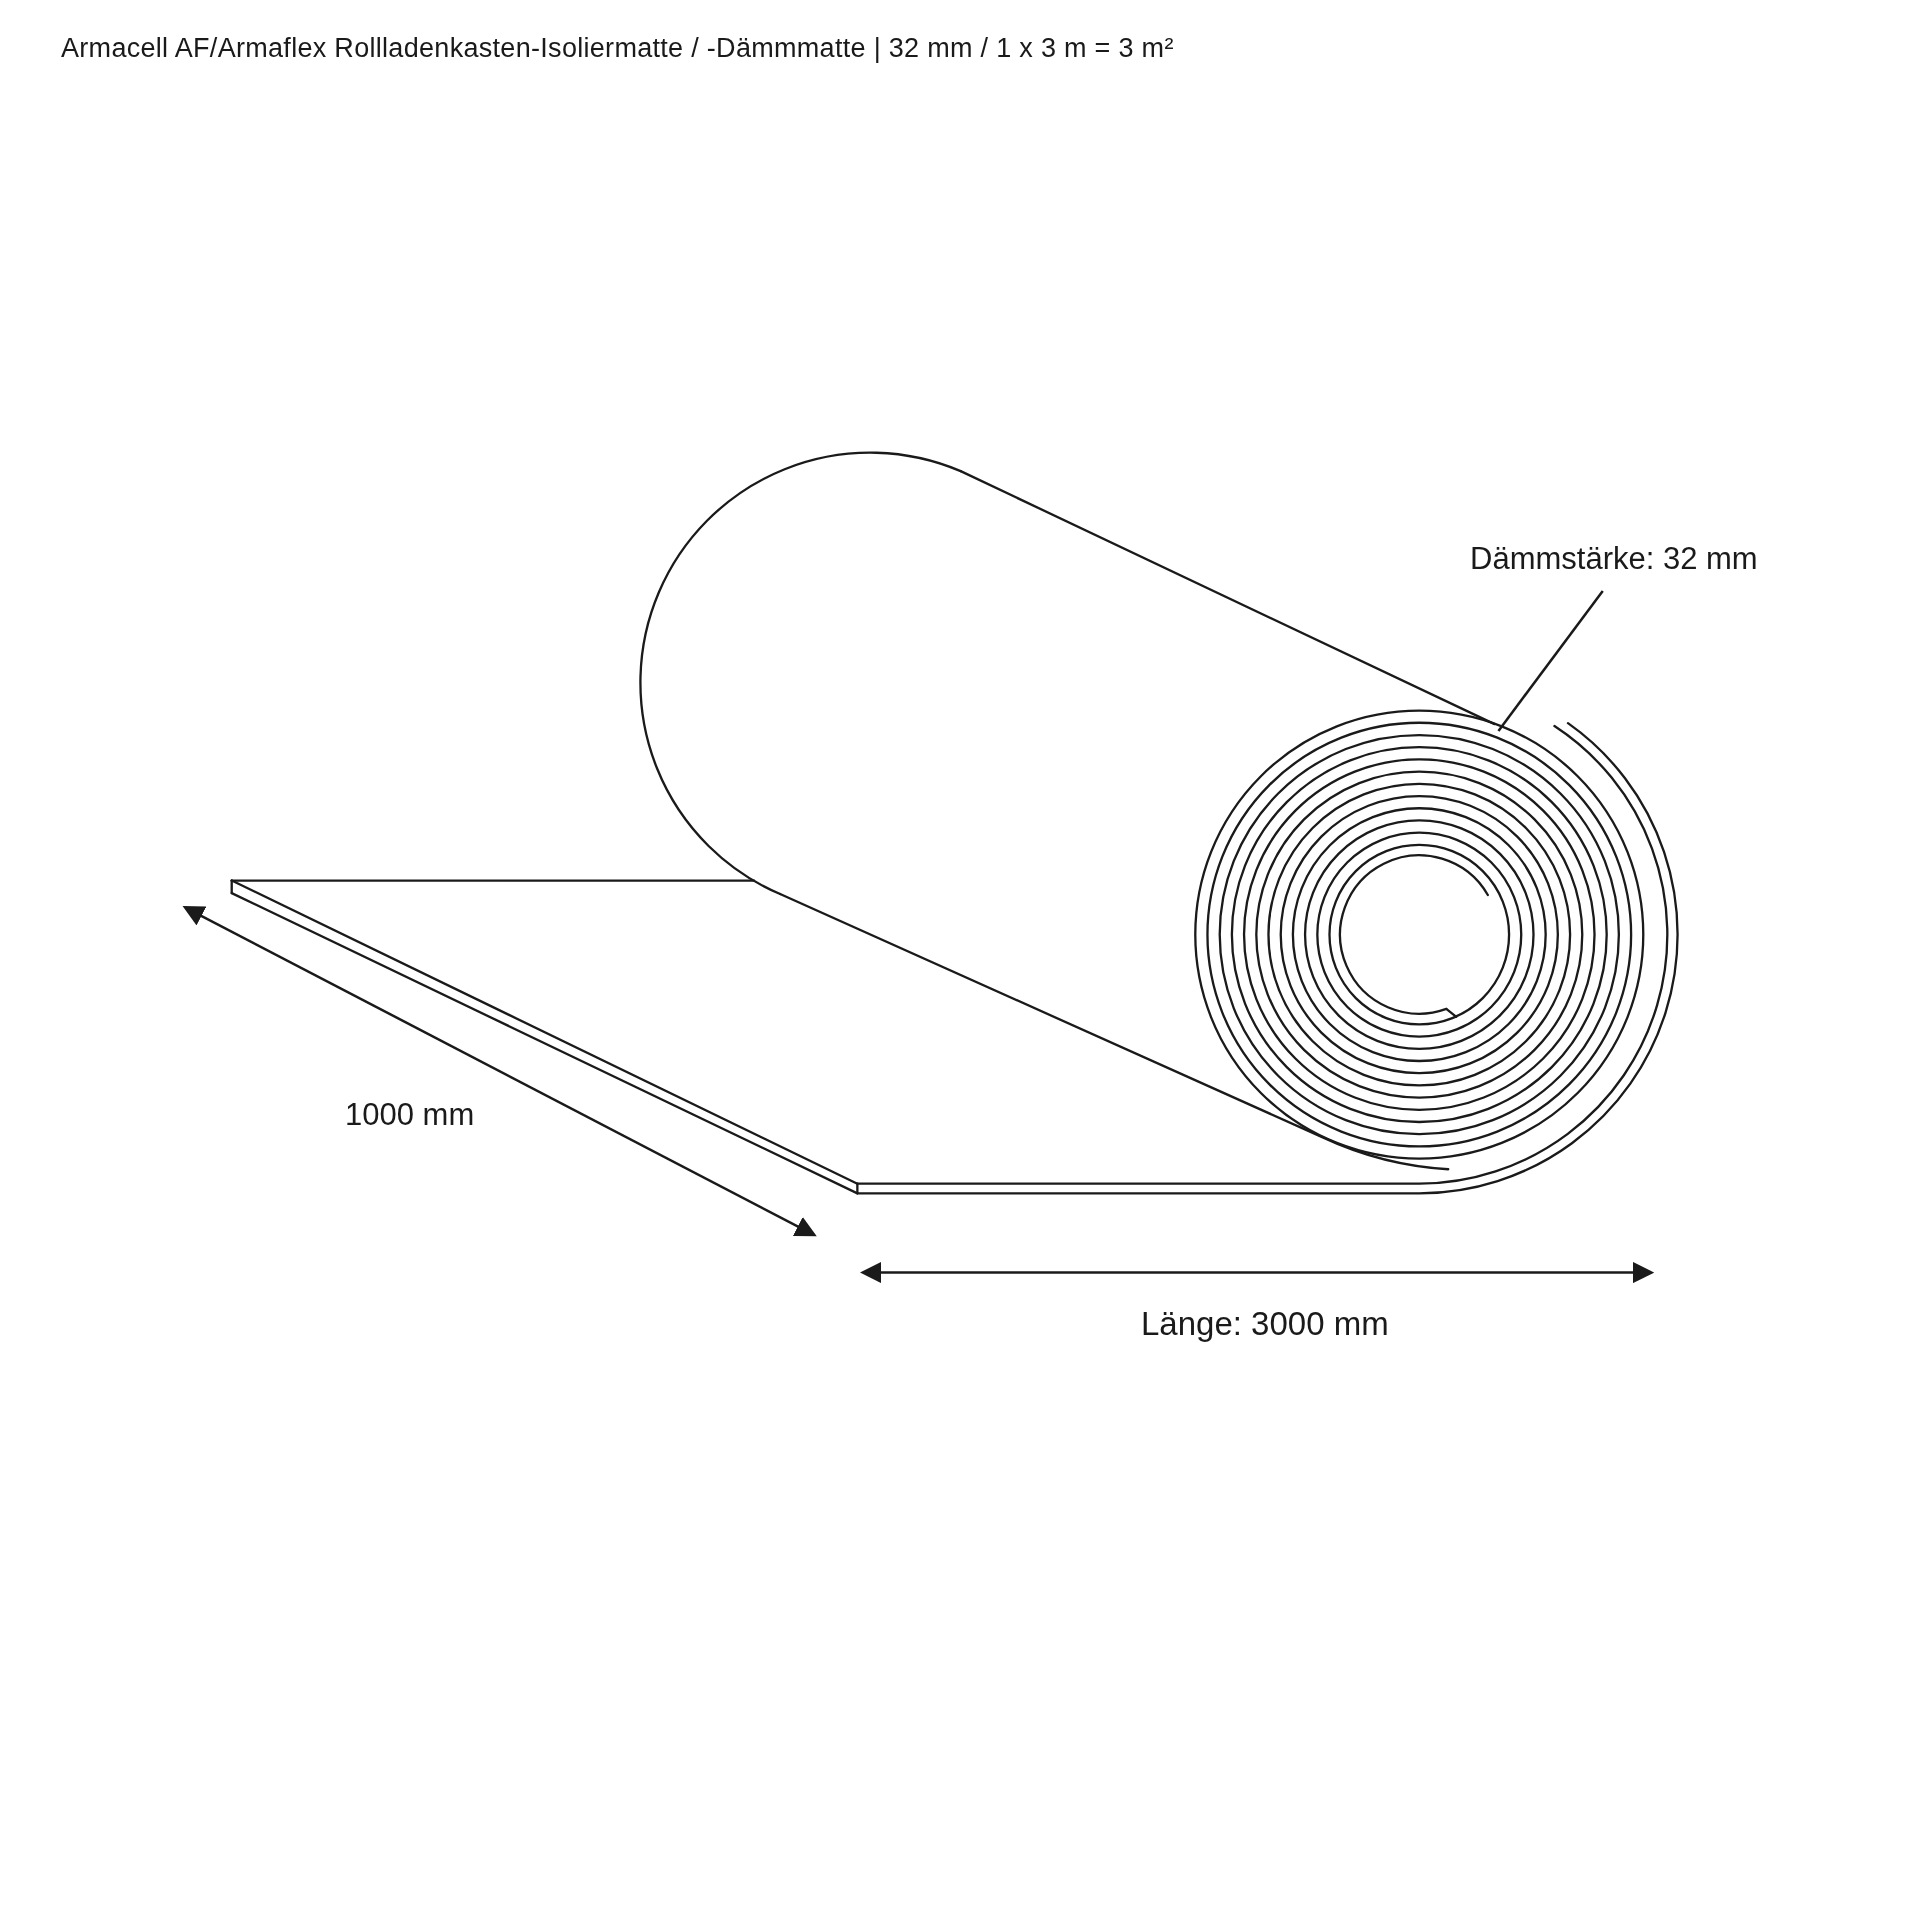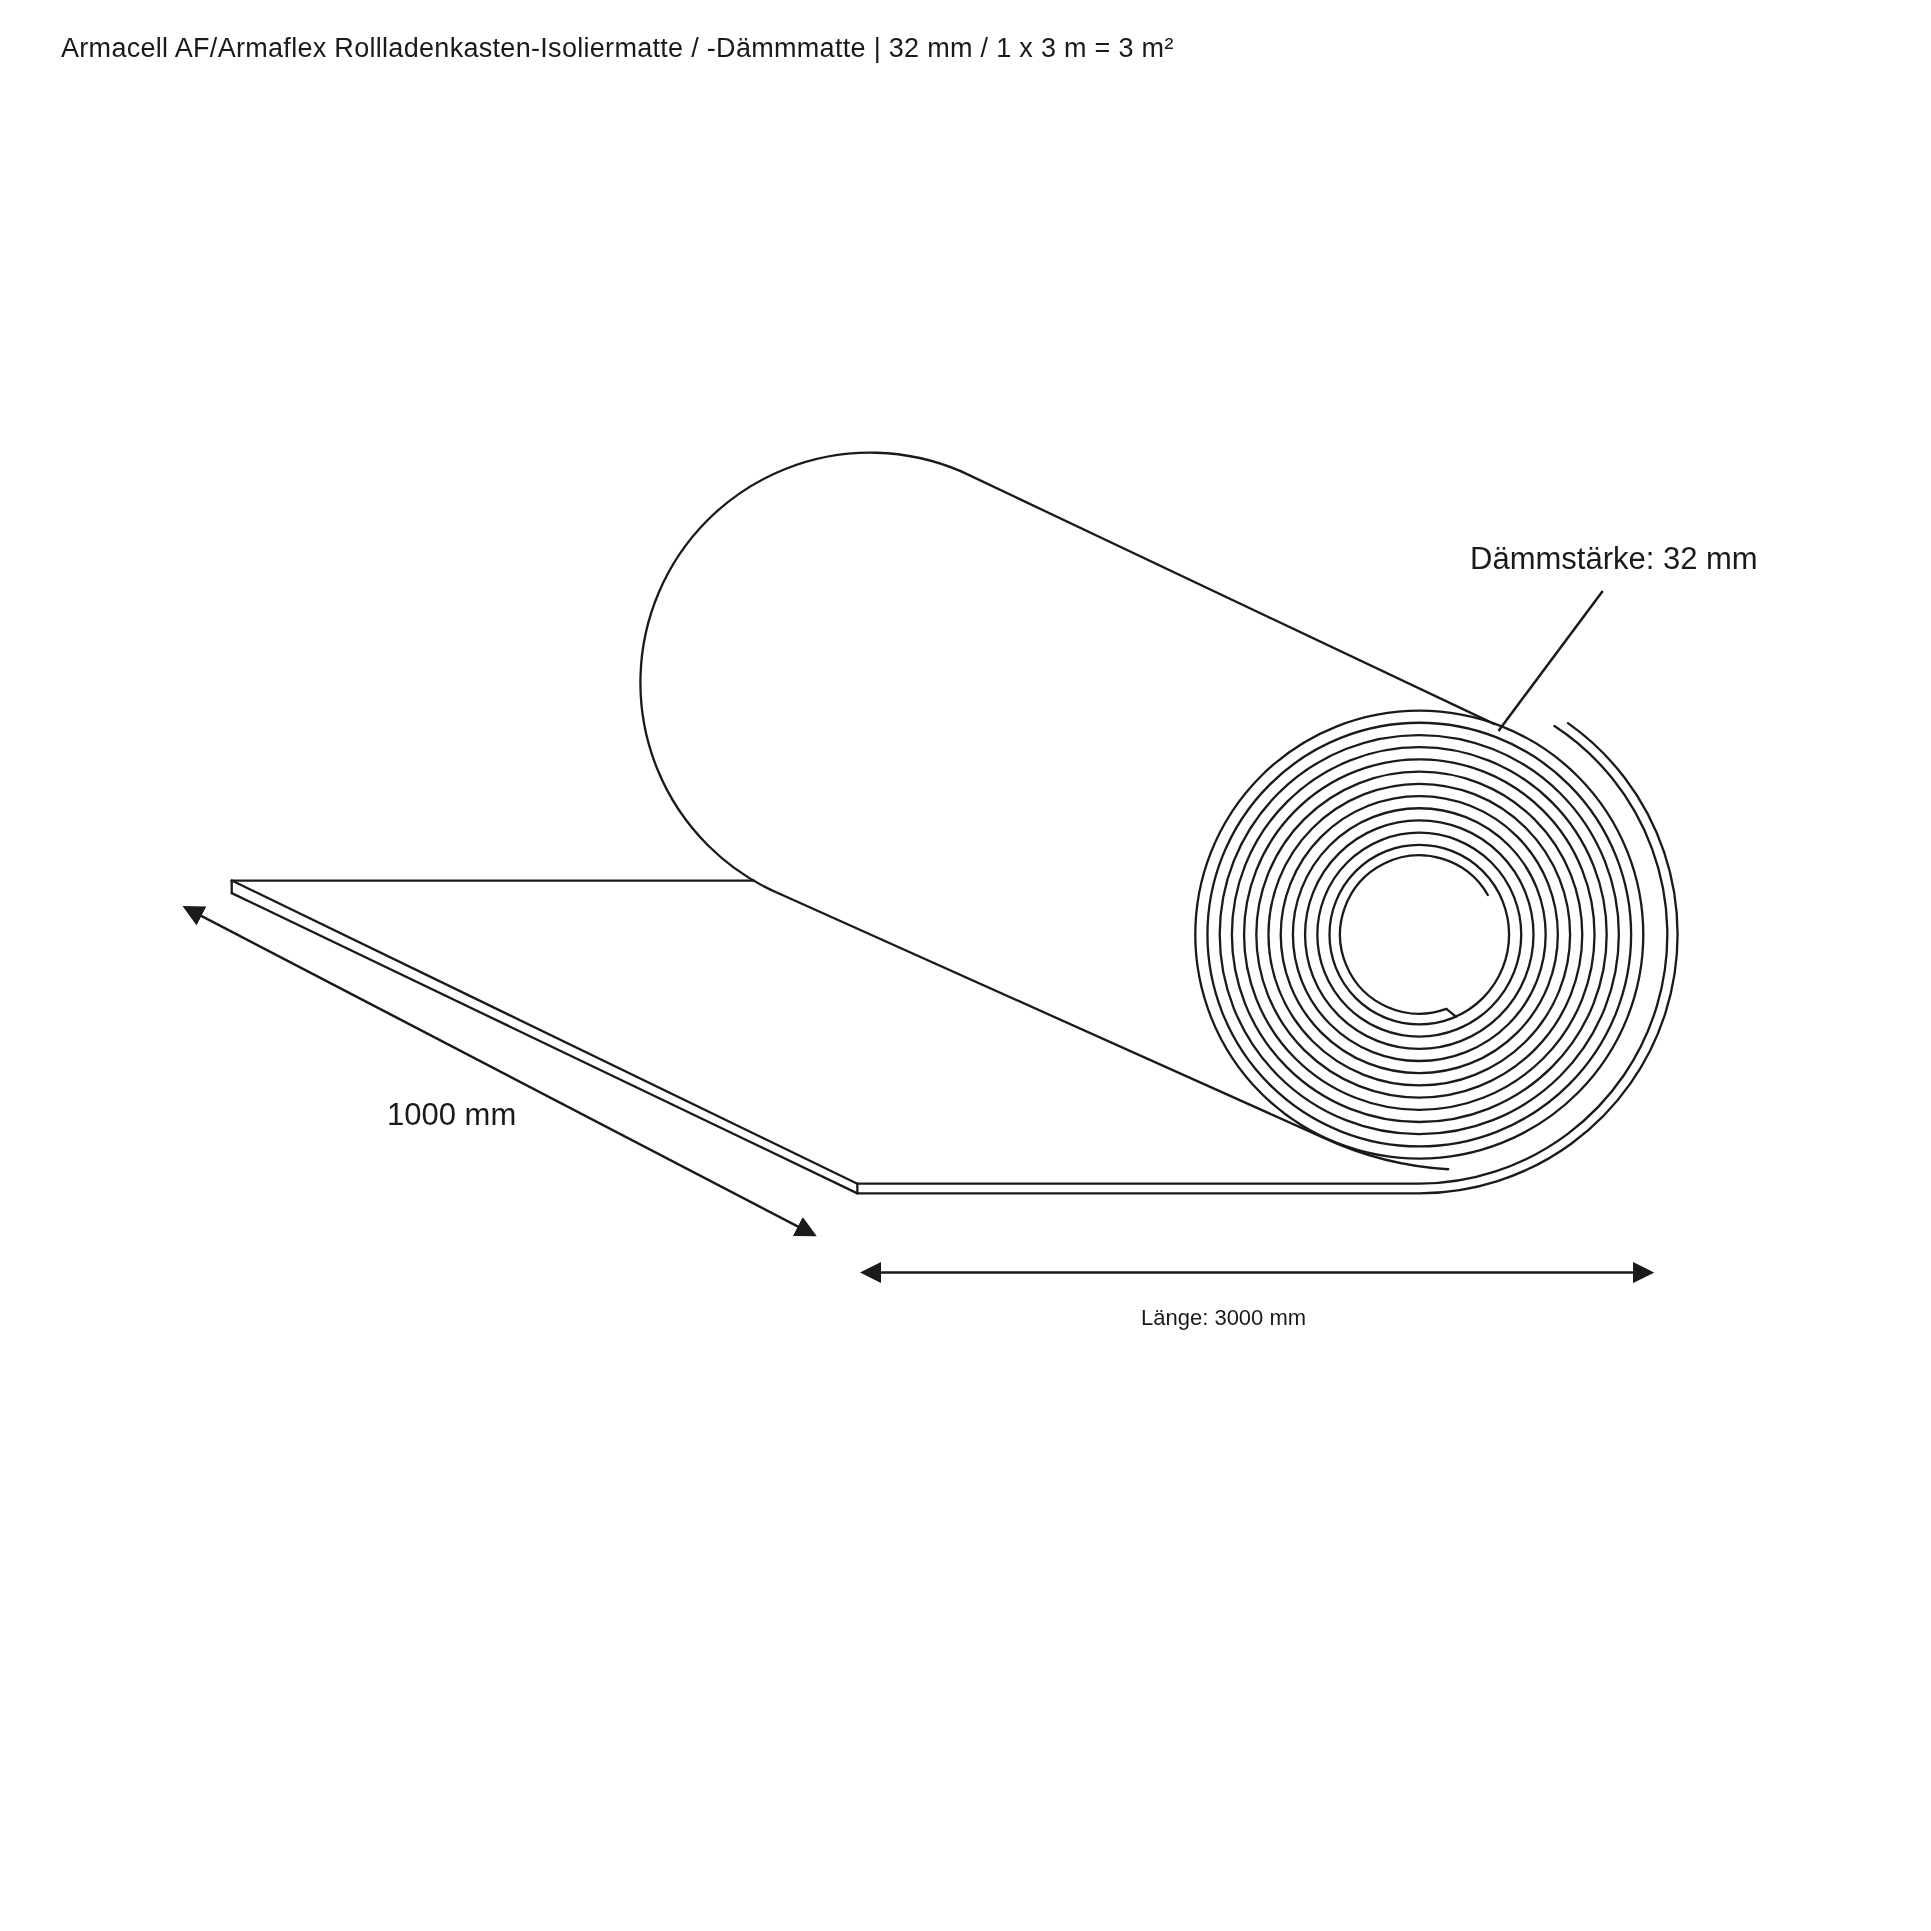--- a/index.html
+++ b/index.html
@@ -38,26 +38,25 @@
   .dim-thickness {
     left: 1470px;
     top: 541px;
     font-size: 31px;
     text-align: center;
   }
   .dim-width {
     left: 345px;
     top: 1097px;
     font-size: 31px;
-    margin-left: 42px;
   }
   .dim-length {
     left: 1141px;
     top: 1305px;
-    font-size: 22px;
+    font-size: 33px;
   }
   .art {
     stroke: #1a1a1a;
     fill: none;
     stroke-width: 2.4;
     stroke-linecap: round;
     stroke-linejoin: round;
   }
   .dim-line {
     stroke: #1a1a1a;

